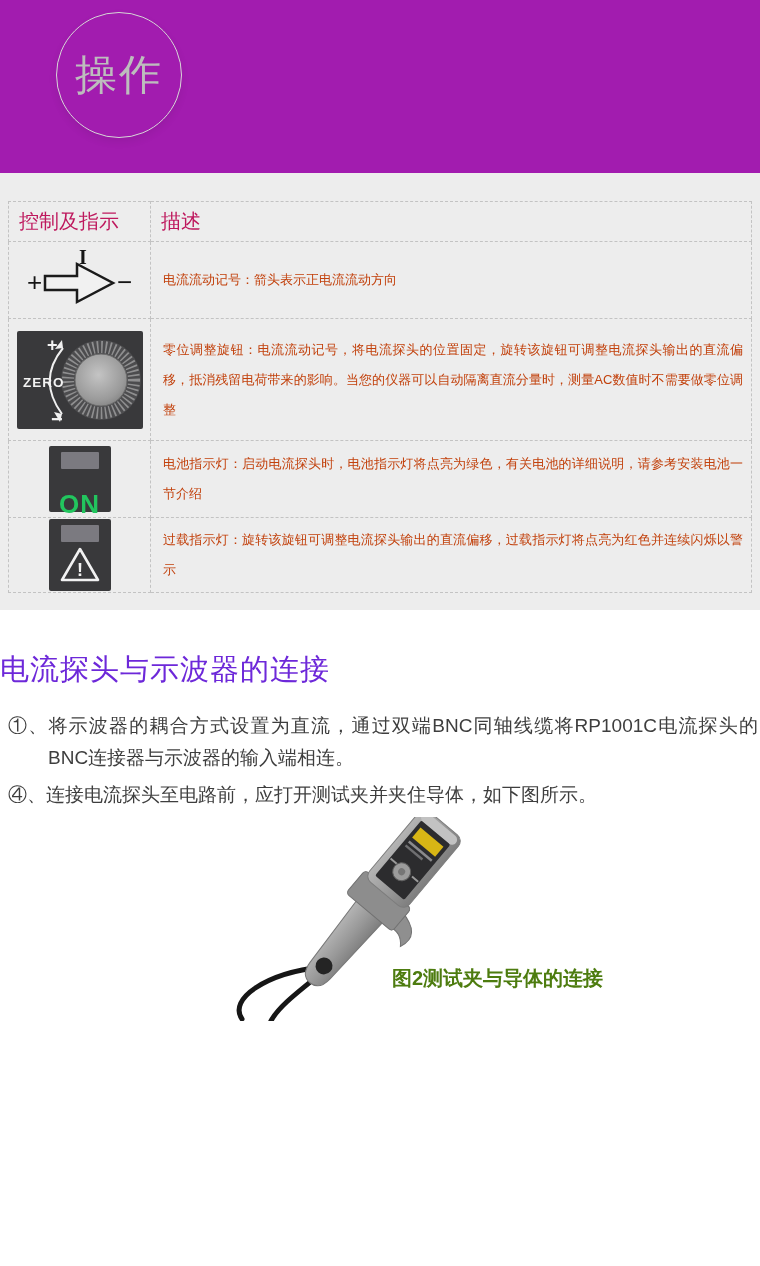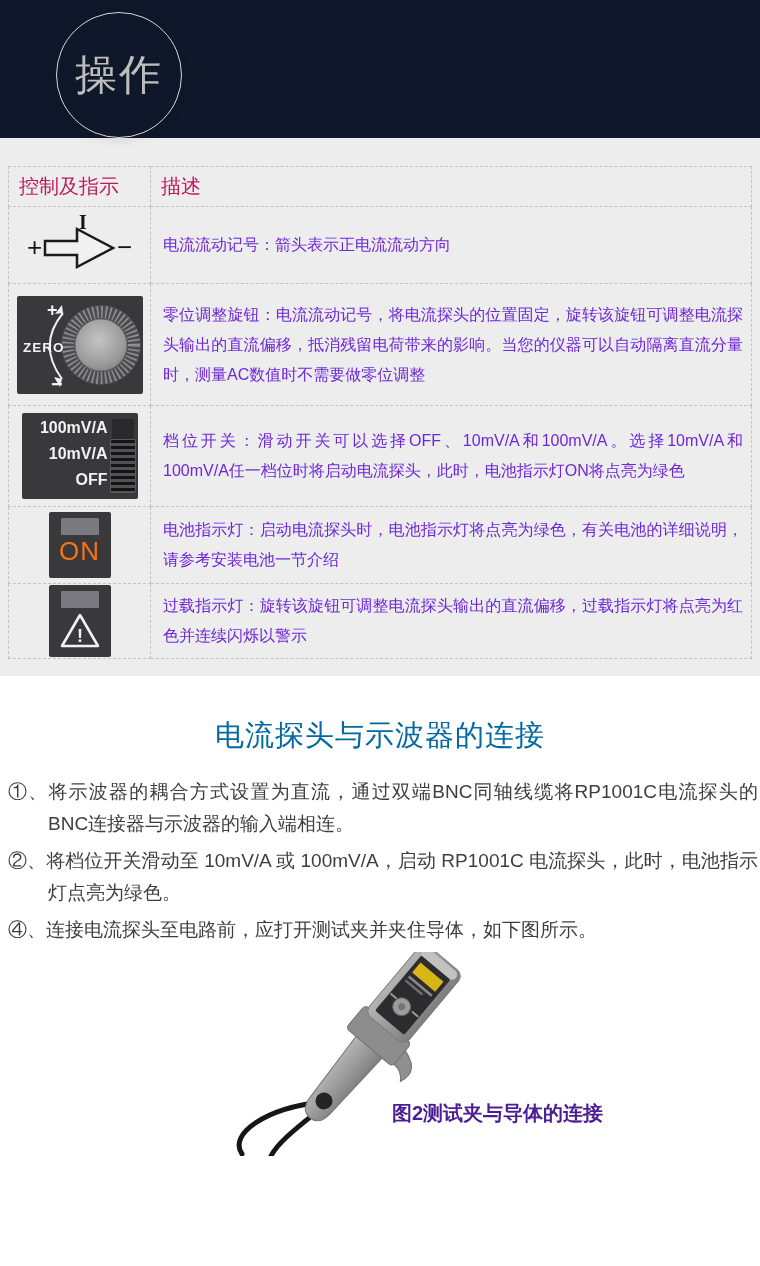--- a/index.html
+++ b/index.html
@@ -2,82 +2,82 @@
 <html><head>
 <meta charset="utf-8">
 <style>
   * { margin: 0; padding: 0; box-sizing: border-box; }
   html,body { background: #ffffff; }
   body {
     width: 760px; height: 1266px; margin: 0 auto; position: relative;
     font-family: "Liberation Sans", sans-serif; overflow: hidden;
   }
   
-  .badge-wrap { height: 138px; position: relative; background: #0f172a; }
+  .badge-wrap { height: 173px; position: relative; background: #a21caf; }
   .badge {
     position: absolute; left: 56px; top: 12px; width: 126px; height: 126px;
     border-radius: 50%; border: 1px solid #d6d6d6;
     box-shadow: 0 4px 8px rgba(0,0,0,0.07);
     display: flex; align-items: center; justify-content: center;
   }
   .badge span { font-size: 42px; color: #bdbdbd; letter-spacing: 2px; }
 
   
   .panel { background: #ededed; padding: 28px 8px 17px 8px; }
   table.ctl { width: 744px; border-collapse: collapse; table-layout: fixed; }
   table.ctl th, table.ctl td { border: 1px dashed #c3c3c3; vertical-align: middle; }
   table.ctl th {
     height: 40px; font-weight: 400; font-size: 20px; color: #be185d;
     text-align: left; padding-left: 10px;
   }
   col.c1 { width: 142px; }
   td.desc {
-    font-size: 16px; color: #6d28d9; line-height: 30px;
+    font-size: 13px; color: #c2410c; line-height: 30px;
     padding: 7px 8px 7px 12px; text-align: justify;
   }
   td.iconcell { text-align: center; }
   td.iconcell > * { margin: 0 auto; }
 
   
   .flow-svg { display: block; }
   
   .darkbox { background: #39393b; border-radius: 2px; position: relative; }
   .knobbox { width: 126px; height: 98px; }
   .switchbox { width: 116px; height: 86px; }
   .sw-label { position: absolute; right: 30px; color: #f2f2f2; font-weight: bold; font-size: 16px; text-align: right; width: 80px; }
   .sw-track { position: absolute; right: 4px; top: 6px; width: 22px; height: 74px; background: #2a2a2c; border-radius: 2px; }
   .sw-thumb {
     position: absolute; right: 2px; top: 26px; width: 26px; height: 54px;
     background: repeating-linear-gradient(180deg, #141414 0 3px, #525254 3px 6px);
     border: 1px solid #5a5a5c; border-radius: 2px;
   }
   .ledbox { width: 62px; height: 66px; padding-top: 6px; }
   .led { width: 38px; height: 17px; background: #7b7a80; margin: 0 auto; border-radius: 1px; }
-  .ledbox .on-label { display: block; text-align: center; color: #f97316; font-weight: normal; font-size: 26px; margin-top: 1px; letter-spacing: 1px; }
+  .ledbox .on-label { display: block; text-align: center; color: #22c55e; font-weight: bold; font-size: 26px; margin-top: 20px; letter-spacing: 1px; }
   .ledbox.tall { height: 72px; }
   .warn-svg { display: block; margin: 4px auto 0; }
 
   
   .section-heading {
-    margin-top: 40px; text-align: center; font-size: 29px; font-weight: 400;
-    color: #0369a1; letter-spacing: 1px;
+    margin-top: 40px; font-size: 29px; font-weight: 400;
+    color: #6d28d9; letter-spacing: 1px;
   }
   ol.steps { list-style: none; margin: 20px 2px 0 8px; }
   ol.steps li {
     font-size: 19px; line-height: 32px; color: #3e3e3e;
     padding-left: 40px; text-indent: -40px; text-align: justify; margin-bottom: 5px;
   }
   ol.steps .marker { color: #3e3e3e; }
 
   
   .figure { position: relative; height: 204px; margin-top: 6px; }
   .clamp-svg { position: absolute; left: 218px; top: 0; }
   .fig-caption {
     position: absolute; left: 392px; top: 148px;
-    color: #4c1d95; font-size: 20px; font-weight: bold;
+    color: #4d7c0f; font-size: 20px; font-weight: bold;
   }
 </style>
 </head>
 <body>
 
 <div class="badge-wrap">
   <div class="badge">
     <span>操作</span>
   </div>
 </div>
@@ -125,32 +125,20 @@
               <polygon points="45,83 37,81 43,91" fill="#f0f0f0"></polygon>
               <text x="30" y="20" font-size="18" font-weight="bold" fill="#f2f2f2">+</text>
               <text x="6" y="56" font-size="13.5" font-weight="bold" letter-spacing="1" fill="#f2f2f2">ZERO</text>
               <text x="34" y="95" font-size="20" font-weight="bold" fill="#f2f2f2">−</text>
             </svg>
           </div>
         </td>
         <td class="desc">零位调整旋钮：电流流动记号，将电流探头的位置固定，旋转该旋钮可调整电流探头输出的直流偏移，抵消残留电荷带来的影响。当您的仪器可以自动隔离直流分量时，测量AC数值时不需要做零位调整</td>
       </tr>
       <tr>
-        <td class="iconcell" style="height:101px">
-          <div class="darkbox switchbox">
-            <span class="sw-label" style="top:6px">100mV/A</span>
-            <span class="sw-label" style="top:32px">10mV/A</span>
-            <span class="sw-label" style="top:58px">OFF</span>
-            <div class="sw-track"></div>
-            <div class="sw-thumb"></div>
-          </div>
-        </td>
-        <td class="desc">档位开关：滑动开关可以选择OFF、10mV/A和100mV/A。选择10mV/A和100mV/A任一档位时将启动电流探头，此时，电池指示灯ON将点亮为绿色</td>
-      </tr>
-      <tr>
         <td class="iconcell" style="height:77px">
           <div class="darkbox ledbox">
             <div class="led"></div>
             <span class="on-label">ON</span>
           </div>
         </td>
         <td class="desc">电池指示灯：启动电流探头时，电池指示灯将点亮为绿色，有关电池的详细说明，请参考安装电池一节介绍</td>
       </tr>
       <tr>
         <td class="iconcell" style="height:74px">
@@ -165,21 +153,20 @@
         <td class="desc">过载指示灯：旋转该旋钮可调整电流探头输出的直流偏移，过载指示灯将点亮为红色并连续闪烁以警示</td>
       </tr>
     </tbody>
   </table>
 </div>
 
 <h2 class="section-heading">电流探头与示波器的连接</h2>
 
 <ol class="steps">
   <li><span class="marker">①、</span><span>将示波器的耦合方式设置为直流，通过双端BNC同轴线缆将RP1001C电流探头的BNC连接器与示波器的输入端相连。</span></li>
-  <li><span class="marker">②、</span><span>将档位开关滑动至 10mV/A 或 100mV/A，启动 RP1001C 电流探头，此时，电池指示灯点亮为绿色。</span></li>
   <li><span class="marker">④、</span><span>连接电流探头至电路前，应打开测试夹并夹住导体，如下图所示。</span></li>
 </ol>
 
 <div class="figure">
   <svg class="clamp-svg" width="300" height="204" viewBox="0 0 300 204">
     <defs>
       <linearGradient id="bodygrad" x1="0" y1="0" x2="1" y2="0">
         <stop offset="0%" stop-color="#b4b4b4"></stop>
           <stop offset="55%" stop-color="#989898"></stop>
           <stop offset="100%" stop-color="#7e7e7e"></stop>

